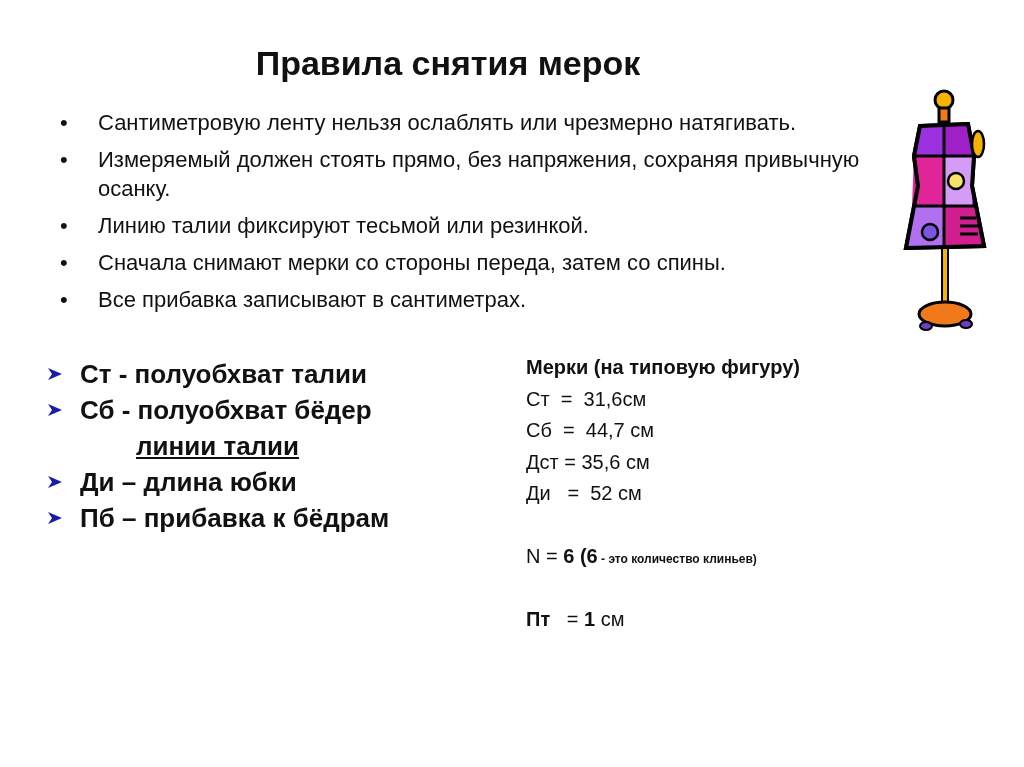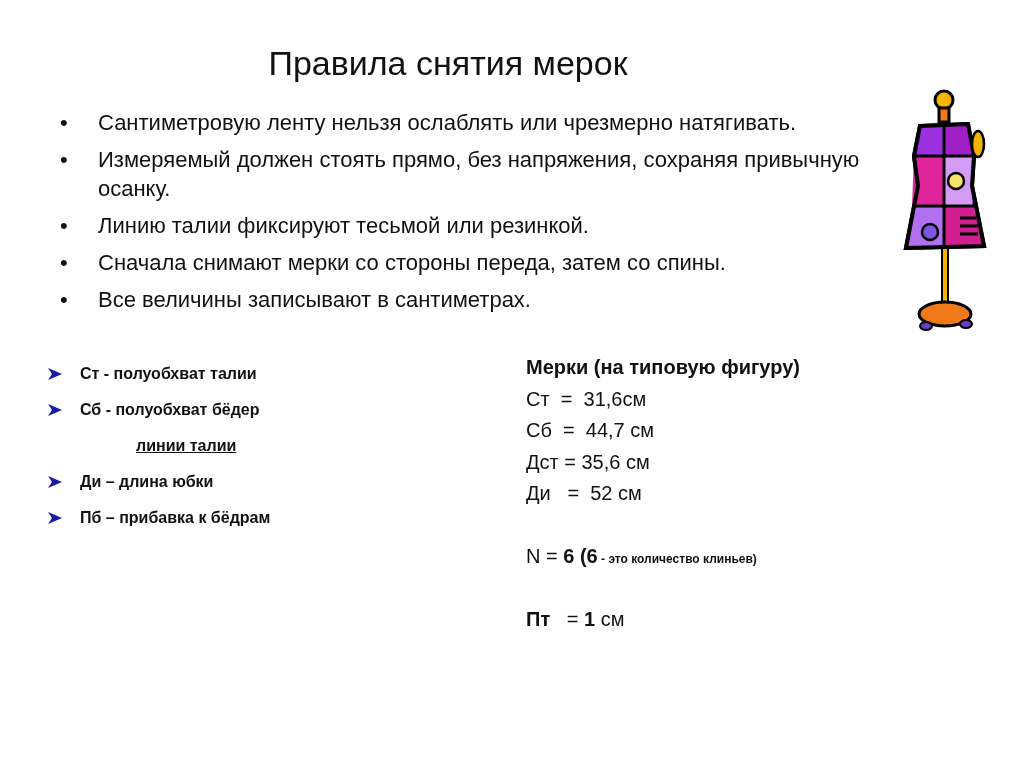--- a/index.html
+++ b/index.html
@@ -1,44 +1,44 @@
 <!DOCTYPE html>
 <html><head>
 <meta charset="utf-8">
 <style>
   html, body { margin:0; padding:0; }
   body { width:1024px; height:767px; background:#ffffff; position:relative; overflow:hidden; font-family:"Liberation Sans", "DejaVu Sans", sans-serif; color:#111; }
-  .title { position:absolute; left:0; width:896px; top:44px; text-align:center; font-size:34px; font-weight:normal; color:#111; }
+  .title { position:absolute; left:0; width:896px; top:44px; text-align:center; font-size:34px; font-weight:bold; color:#111; }
   .rules { position:absolute; left:56px; top:108px; width:860px; margin:0; padding:0; list-style:none; }
   .rules li { position:relative; padding-left:42px; font-size:22px; line-height:29px; margin-bottom:8px; color:#111; }
   .rules li .dot { position:absolute; left:4px; top:0; font-size:22px; }
   .defs { position:absolute; left:48px; top:360px; margin:0; padding:0; list-style:none; }
-  .defs li { position:relative; padding-left:32px; font-size:16px; font-weight:bold; height:36px; line-height:28px; color:#111; }
+  .defs li { position:relative; padding-left:32px; font-size:26px; font-weight:bold; height:36px; line-height:28px; color:#111; }
   .defs li.cont { padding-left:88px;text-decoration:underline; }
-  .defs li.big { font-size:16px; }
+  .defs li.big { font-size:26px; }
   .arrow { position:absolute; left:0; top:8px; width:14px; height:12px; }
   .vals { position:absolute; left:526px; top:352px; font-size:20px; line-height:31.5px; color:#111; }
   .vals .row { white-space:pre; height:31.5px; }
   .vals .hd { font-weight:bold; }
   .vals .gap { height:31.5px; }
   .b { font-weight:bold; }
   .sm { font-size:12px; font-weight:bold; }
   .mannequin { position:absolute; left:898px; top:86px; width:110px; height:250px; }
 </style>
 </head>
 <body>
 
 <div class="title">Правила снятия мерок</div>
 
 <ul class="rules">
   <li><span class="dot">•</span><span>Сантиметровую ленту нельзя ослаблять или чрезмерно натягивать.</span></li>
   <li style="width:780px"><span class="dot">•</span><span>Измеряемый должен стоять прямо, без напряжения, сохраняя привычную осанку.</span></li>
   <li><span class="dot">•</span><span>Линию талии фиксируют тесьмой или резинкой.</span></li>
   <li><span class="dot">•</span><span>Сначала снимают мерки со стороны переда,  затем со спины.</span></li>
-  <li><span class="dot">•</span><span>Все величины записывают в сантиметрах.</span></li>
+  <li><span class="dot">•</span><span>Все прибавка записывают в сантиметрах.</span></li>
 </ul>
 
 <svg class="mannequin" viewBox="0 0 110 250">
   <circle cx="46" cy="14" r="9" fill="#f5b400" stroke="#000" stroke-width="3"></circle>
   <rect x="41" y="22" width="10" height="14" fill="#f07a1a" stroke="#000" stroke-width="3"></rect>
   <path d="M22 40 L70 38 L76 70 L74 100 L86 160 L8 162 L20 100 L16 70 Z" fill="#8a2be2" stroke="#000" stroke-width="4"></path>
   <path d="M22 40 L46 38 L46 70 L16 70 Z" fill="#9b30e0"></path>
   <path d="M46 38 L70 38 L76 70 L46 70 Z" fill="#a020c8"></path>
   <path d="M16 70 L46 70 L46 120 L14 120 Z" fill="#e0249a"></path>
   <path d="M46 70 L76 70 L74 120 L46 120 Z" fill="#d49cf5"></path>

